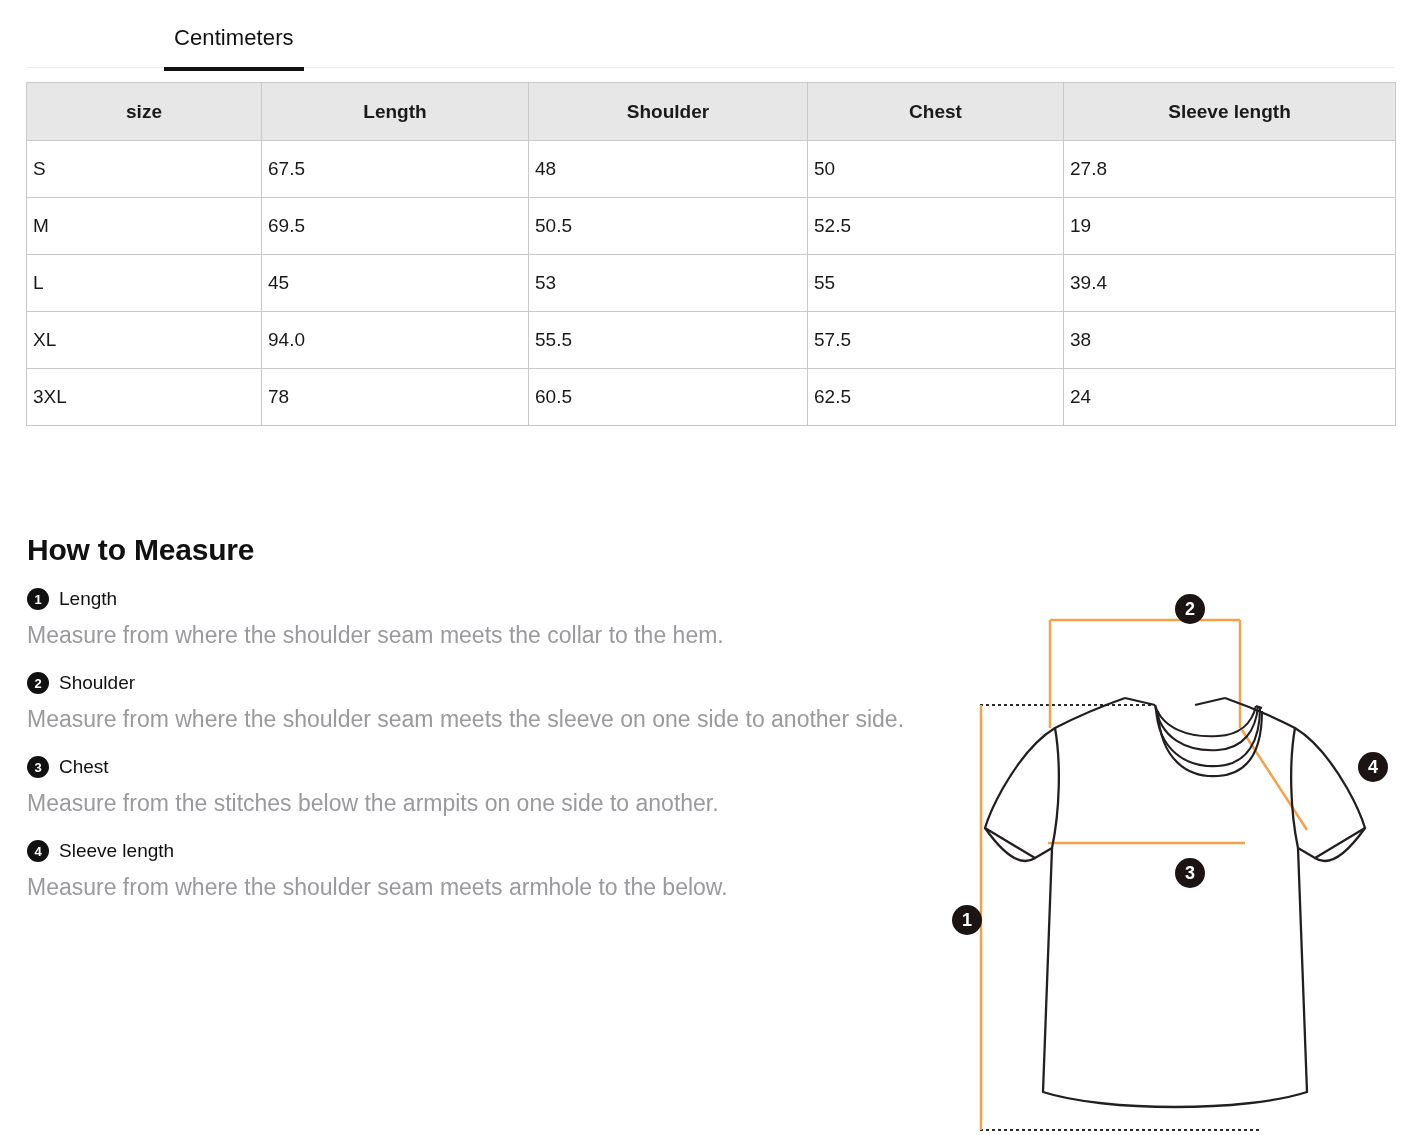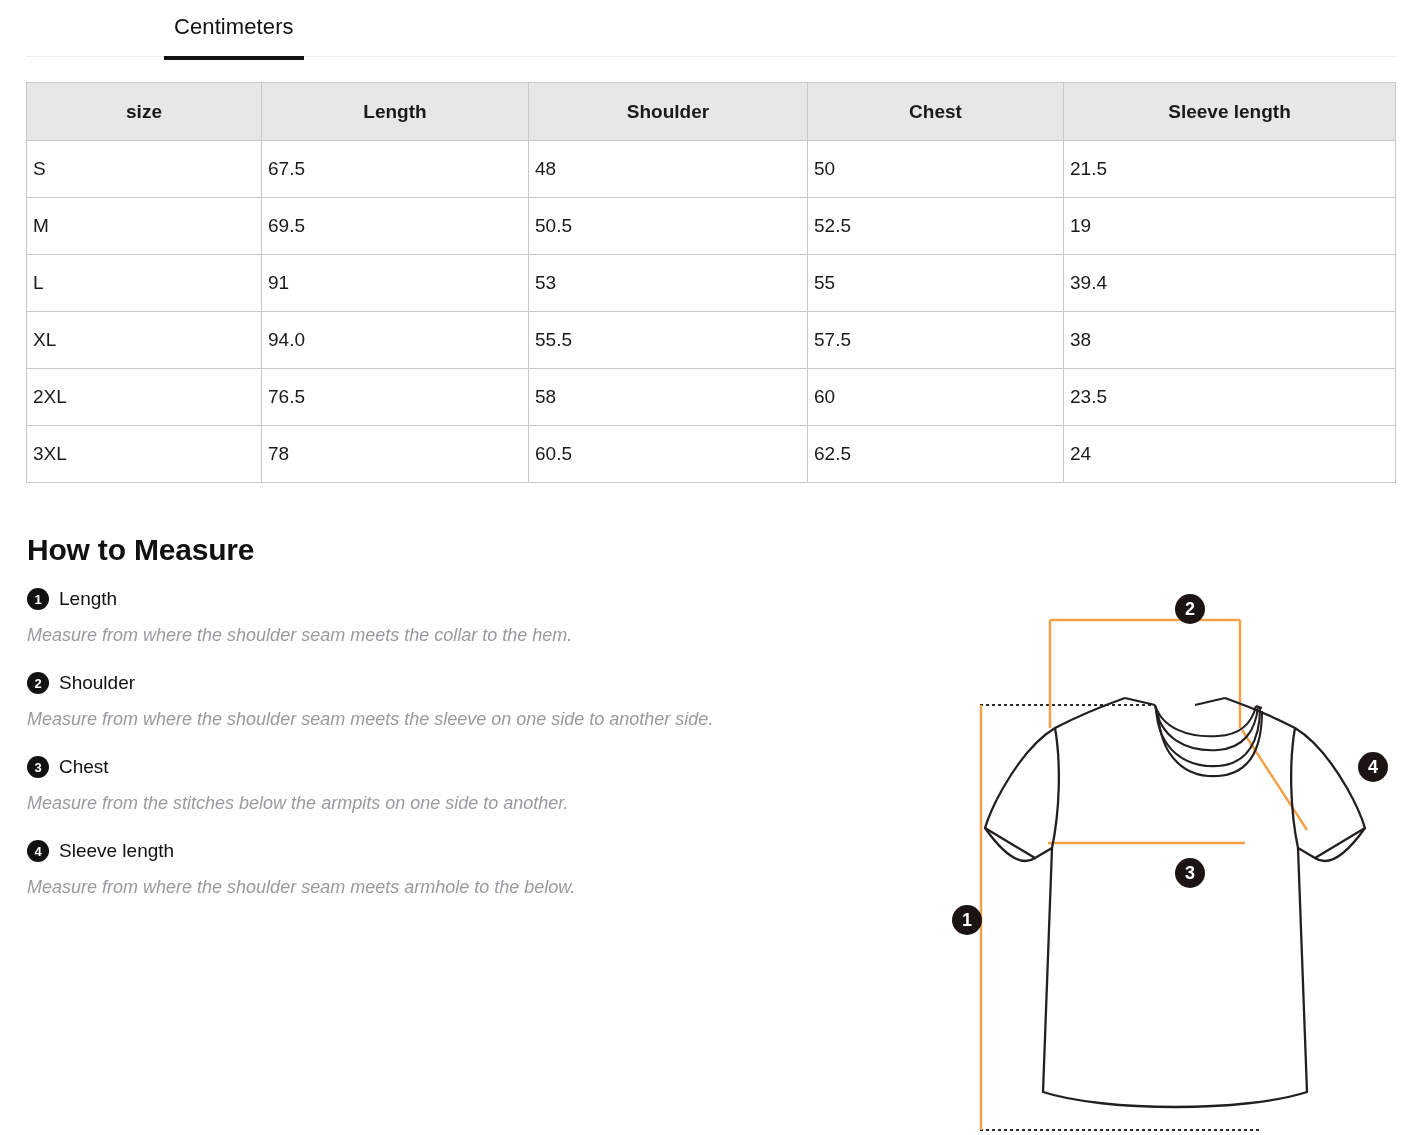--- a/index.html
+++ b/index.html
@@ -14,21 +14,21 @@
     font-family: "Liberation Sans", "DejaVu Sans", sans-serif;
     color: #111111;
     position: relative;
     overflow: hidden;
   }
 
   
   .tabbar {
     position: absolute;
     left: 26px;
-    top: 0;
+    top: 11px;
     width: 1369px;
     height: 57px;
     border-bottom: 1px solid #ececee;
   }
   .tab {
     position: absolute;
     left: 138px;
     top: 12px;
     padding: 0 10px 14px 10px;
     font-size: 22px;
@@ -112,25 +112,24 @@
     align-items: center;
     justify-content: center;
     line-height: 1;
   }
   .measure-label {
     font-size: 19px;
     color: #111111;
     line-height: 26px;
   }
   .measure-desc {
-    font-size: 18px;
+    font-size: 23px;
     color: #9a9a9e;
     line-height: 26px;
     margin: 0 0 22px 0;
-    font-style: italic;
   }
 
   
   .diagram {
     position: absolute;
     left: 930px;
     top: 580px;
     width: 480px;
     height: 555px;
   }
@@ -180,49 +179,42 @@
         <th>Chest</th>
         <th>Sleeve length</th>
       </tr>
     </thead>
     <tbody>
       <tr>
         <td>S</td>
         <td>67.5</td>
         <td>48</td>
         <td>50</td>
-        <td>21.5</td>
+        <td>27.8</td>
       </tr>
       <tr>
         <td>M</td>
         <td>69.5</td>
         <td>50.5</td>
         <td>52.5</td>
         <td>19</td>
       </tr>
       <tr>
         <td>L</td>
-        <td>91</td>
+        <td>45</td>
         <td>53</td>
         <td>55</td>
         <td>39.4</td>
       </tr>
       <tr>
         <td>XL</td>
         <td>94.0</td>
         <td>55.5</td>
         <td>57.5</td>
         <td>38</td>
-      </tr>
-      <tr>
-        <td>2XL</td>
-        <td>76.5</td>
-        <td>58</td>
-        <td>60</td>
-        <td>23.5</td>
       </tr>
       <tr>
         <td>3XL</td>
         <td>78</td>
         <td>60.5</td>
         <td>62.5</td>
         <td>24</td>
       </tr>
     </tbody>
   </table>

